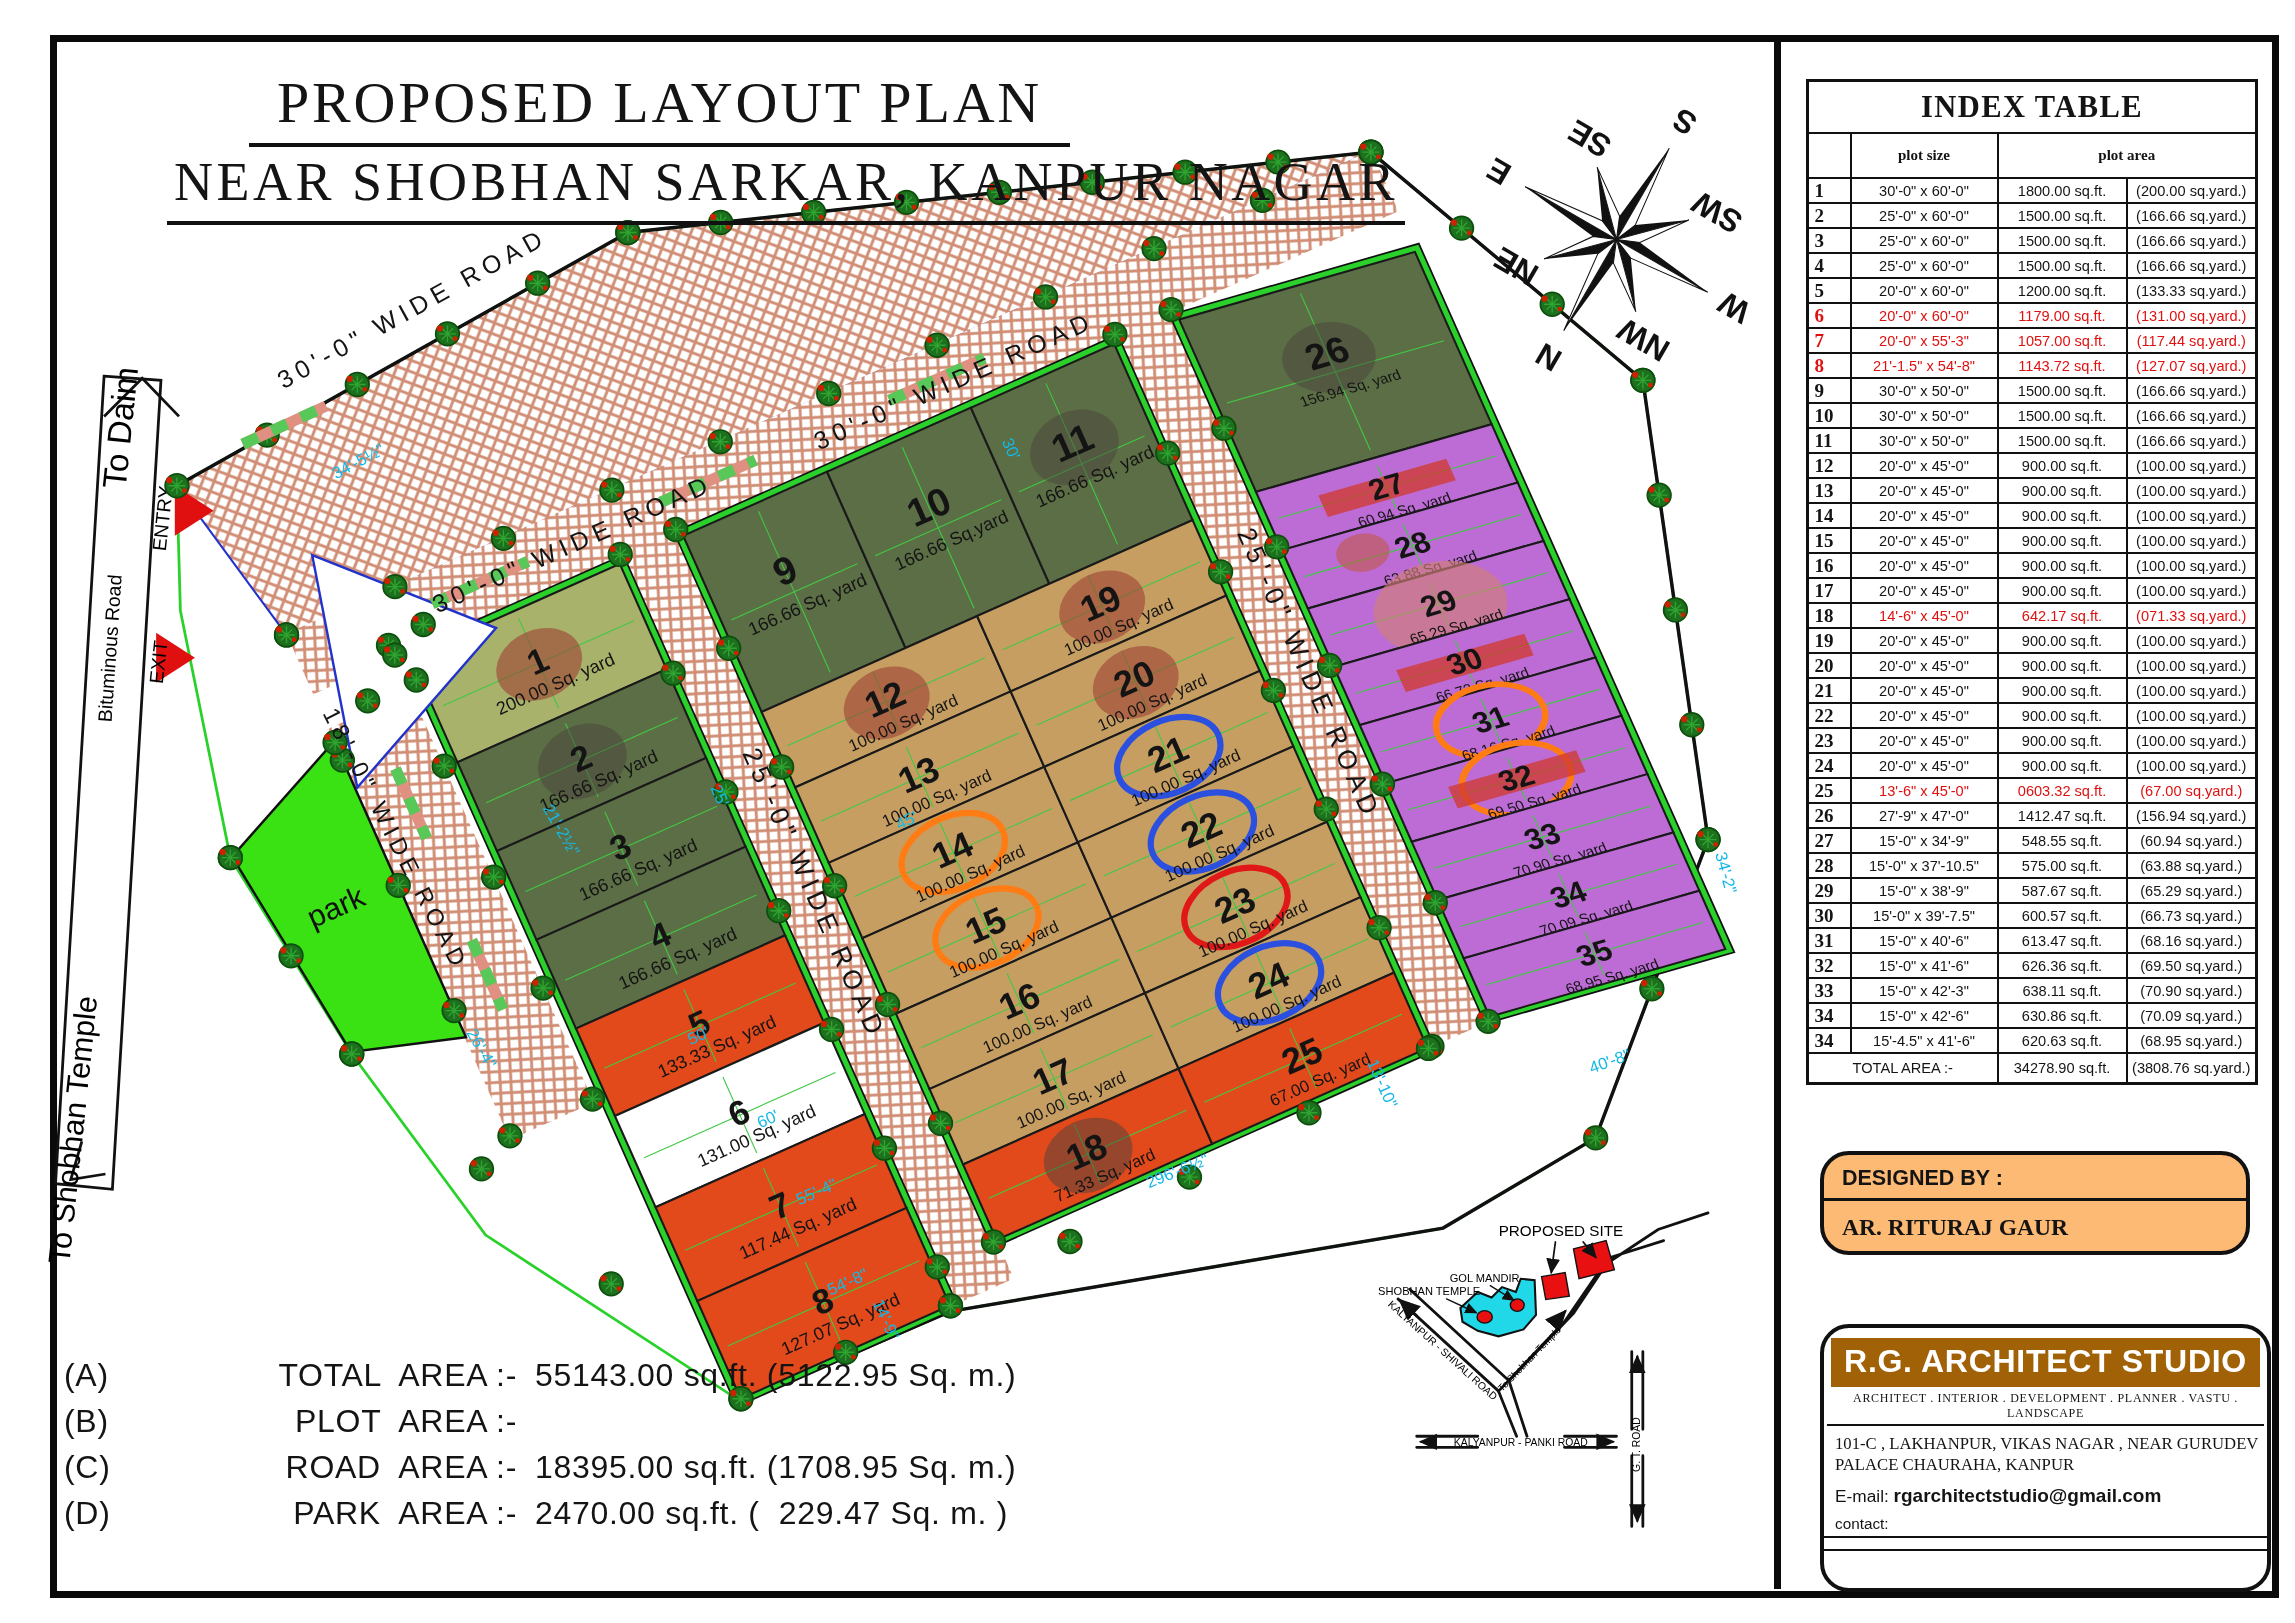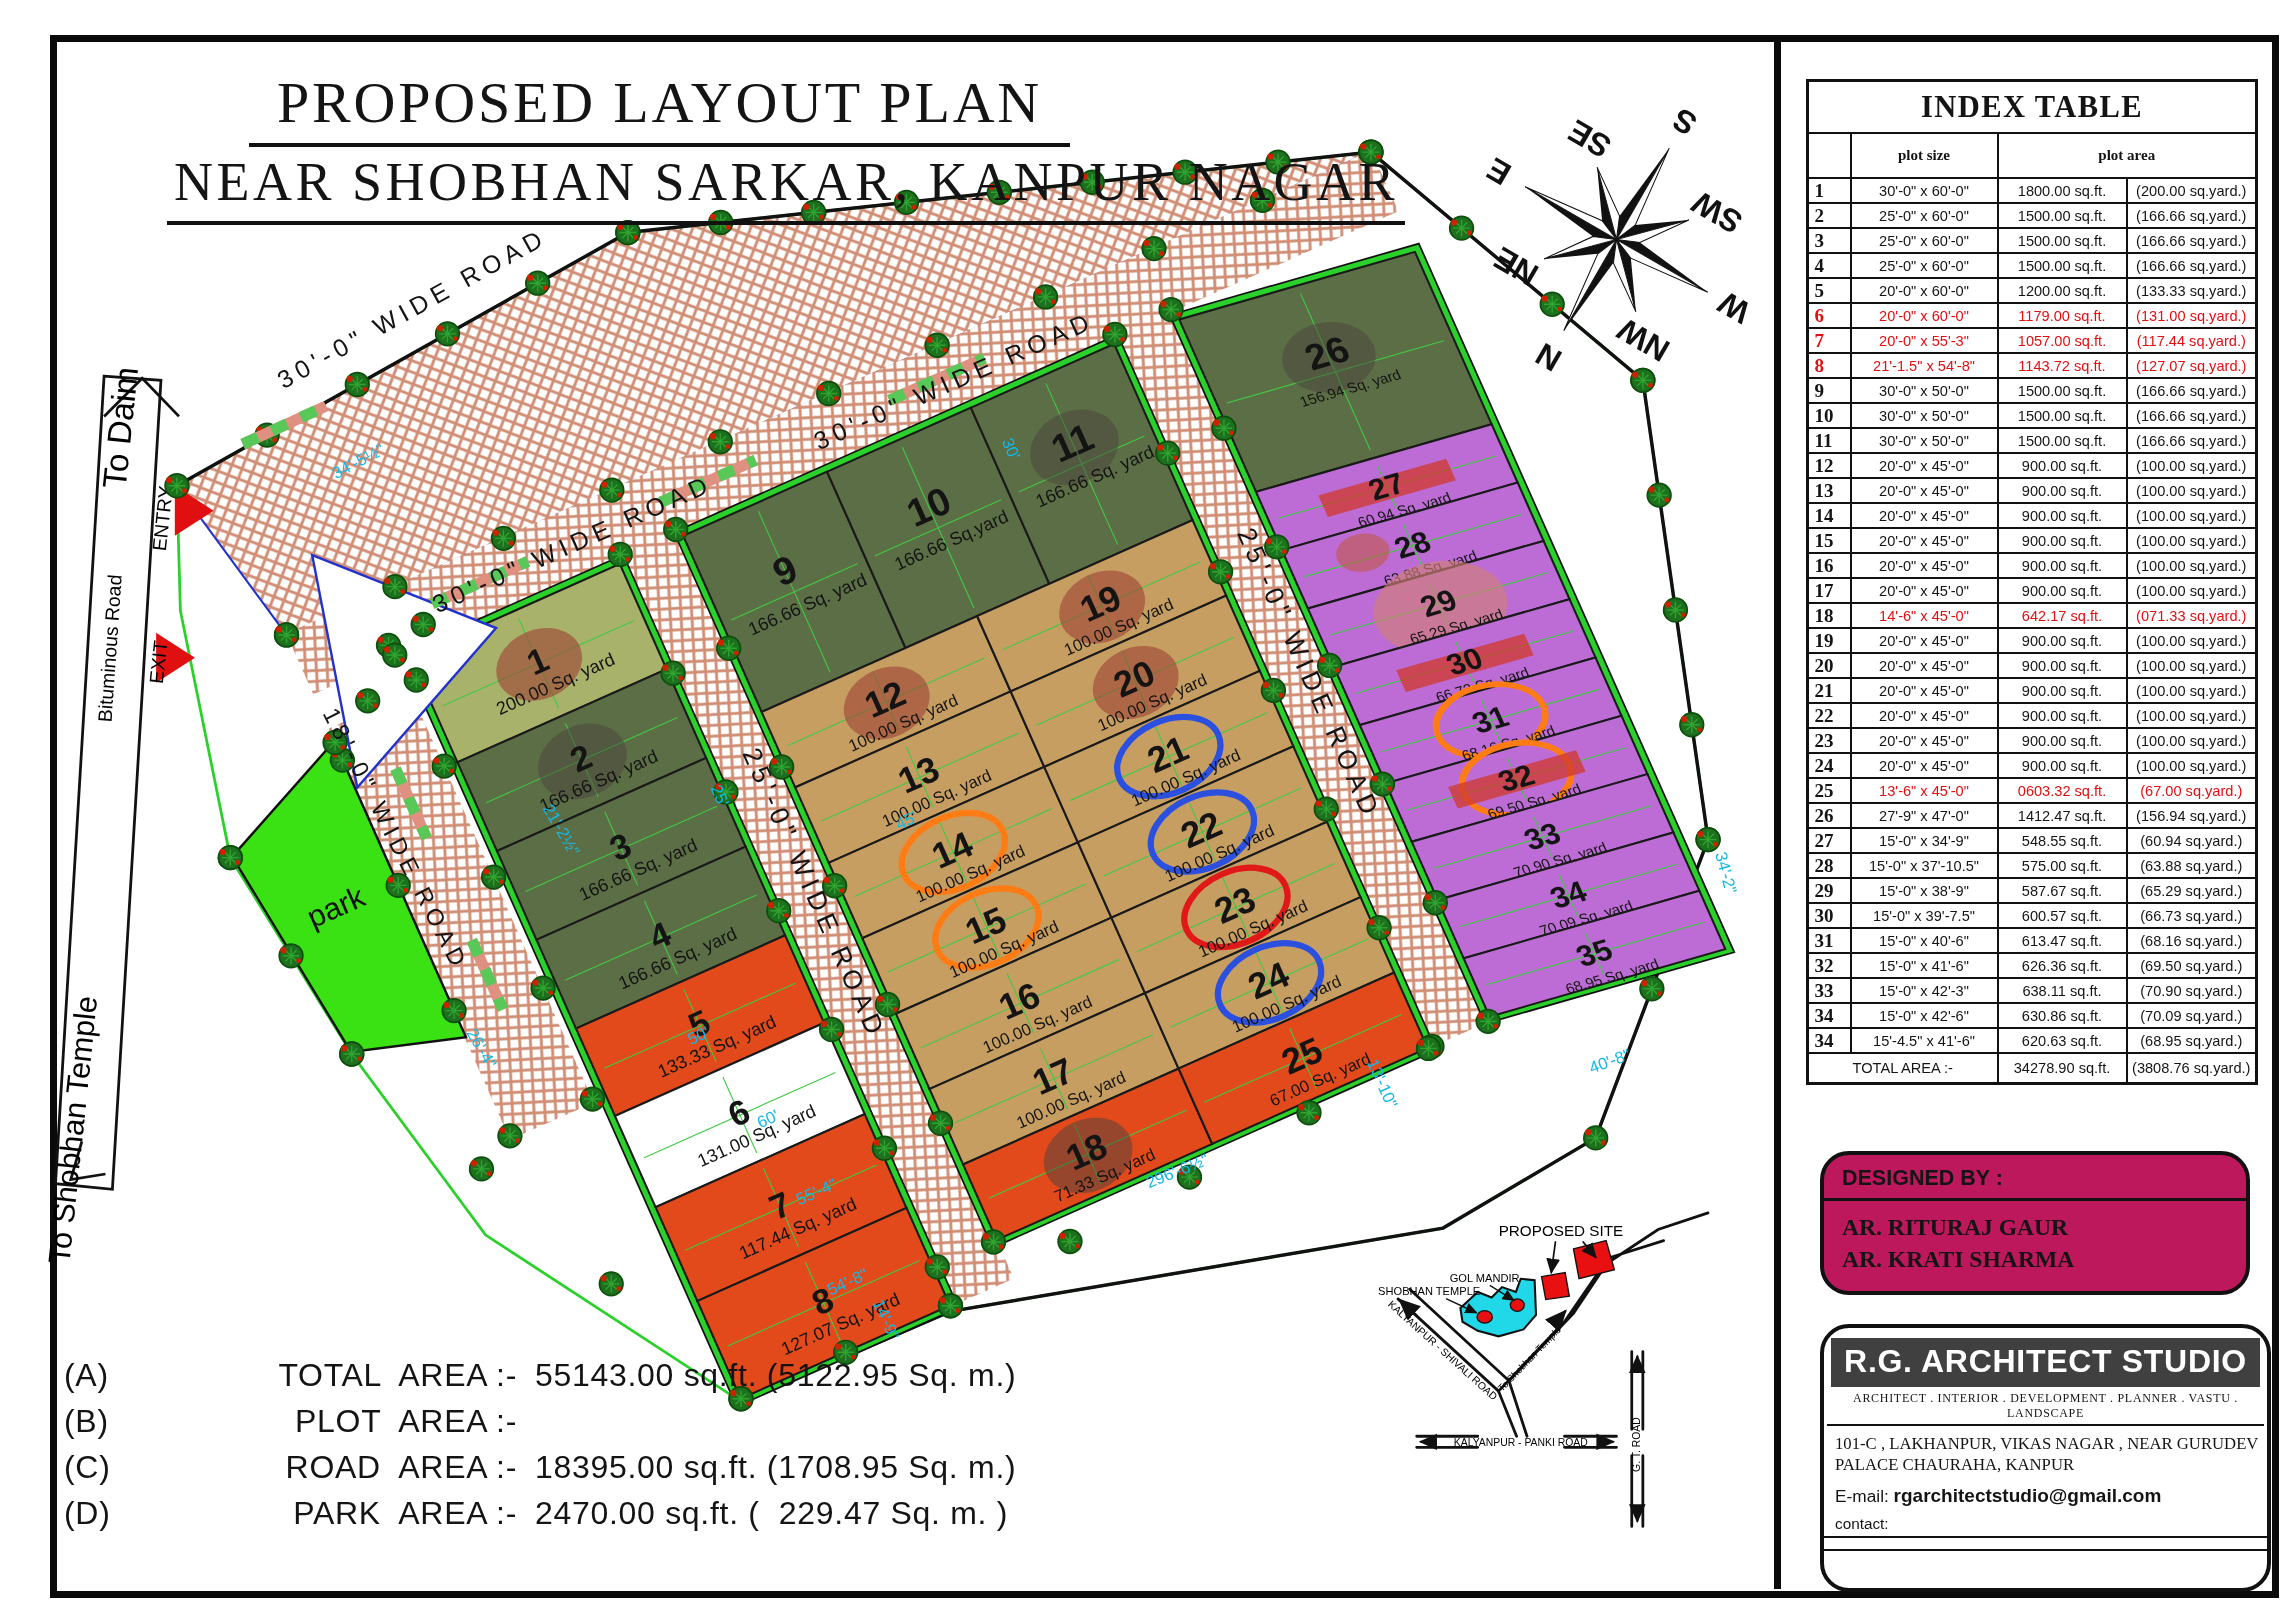--- a/index.html
+++ b/index.html
@@ -23,26 +23,26 @@
   .itable .t-title{font-family:"Liberation Serif",serif;font-size:30.5px;font-weight:bold;height:50px;text-align:center;letter-spacing:1.4px;}
   .itable .t-head th{font-family:"Liberation Serif",serif;font-size:15px;font-weight:bold;height:43px;text-align:center;}
   .itable td{height:23px;font-size:14.6px;text-align:center;}
   .itable td.no{font-family:"Liberation Serif",serif;font-size:19px;font-weight:bold;text-align:left;padding-left:5.6px;}
   .itable col.c-no{width:43px;}  .itable col.c-size{width:147px;}
   .itable col.c-sqft{width:129px;} .itable col.c-yard{width:130px;}
   tr.red-full td{color:#e01010;}
   tr.red-vals td.size,tr.red-vals td.sqft,tr.red-vals td.yard{color:#e01010;}
   tr.total td{font-size:14.6px;height:28px;}
   
-  .designed{position:absolute;left:39px;top:1109px;width:430px;height:144px;border:4.9px solid #111;border-radius:29px;box-sizing:border-box;overflow:hidden;background:#be185d;}
+  .designed{position:absolute;left:39px;top:1109px;width:430px;height:104px;border:4.9px solid #111;border-radius:29px;box-sizing:border-box;overflow:hidden;background:#fdba74;}
   .designed .hd{font-size:21.5px;font-weight:bold;padding:11px 0 7px 18px;border-bottom:3.5px solid #111;}
   .designed .names{font-family:"Liberation Serif",serif;font-size:23.6px;font-weight:bold;padding:9.7px 0 0 18px;line-height:32px;}
   
   .studio{position:absolute;left:39px;top:1282px;width:451px;height:268px;border:4.9px solid #111;border-radius:29px;box-sizing:border-box;background:#fff;overflow:hidden;}
-  .studio .banner{margin:9.7px 7px 0 7px;background:#404040;color:#fff;font-size:32px;font-weight:bold;text-align:center;padding:5.6px 0 7px 0;letter-spacing:0.7px;}
+  .studio .banner{margin:9.7px 7px 0 7px;background:#a16207;color:#fff;font-size:32px;font-weight:bold;text-align:center;padding:5.6px 0 7px 0;letter-spacing:0.7px;}
   .studio .tagline{font-family:"Liberation Serif",serif;font-size:12px;text-align:center;padding:4.2px 0 2.8px 0;border-bottom:2.8px solid #111;margin:0 2.8px;letter-spacing:0.7px;}
   .studio .addr{font-family:"Liberation Serif",serif;font-size:16.7px;padding:7px 1px 0 11px;line-height:21px;}
   .studio .email{font-size:17.3px;padding:9.7px 0 0 11px;}
   .studio .email b{font-size:19px;}
   .studio .contact{font-size:15.3px;padding:8.3px 0 2.8px 11px;border-bottom:2.1px solid #111;}
   .studio .phones{display:flex;justify-content:center;gap:56px;font-size:16.7px;padding:5.6px 0;border-bottom:2.1px solid #111;}
   text{font-family:"Liberation Sans",sans-serif;}
 </style>
 </head>
 <body>

